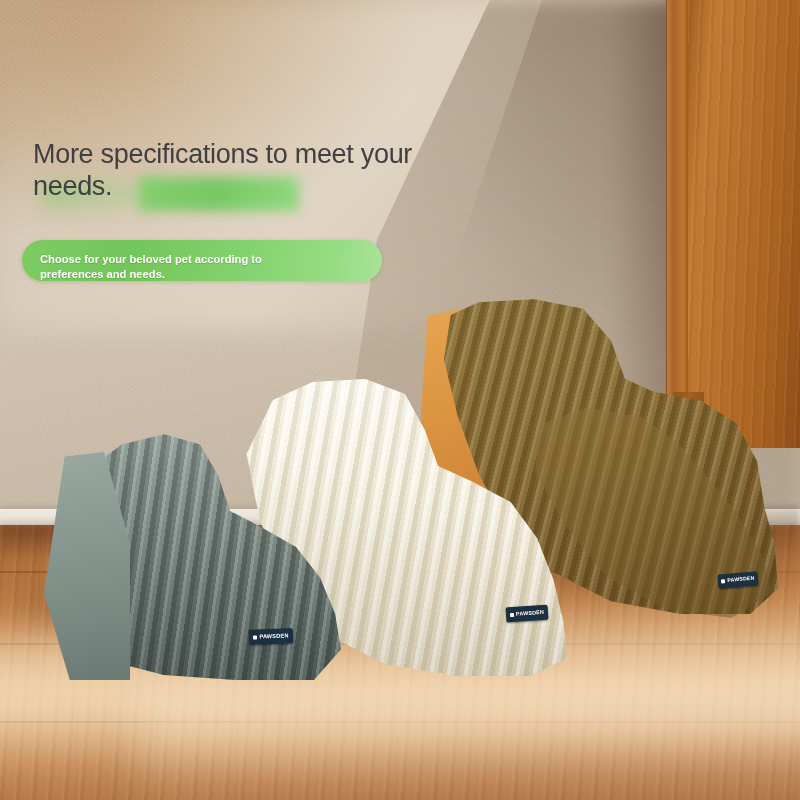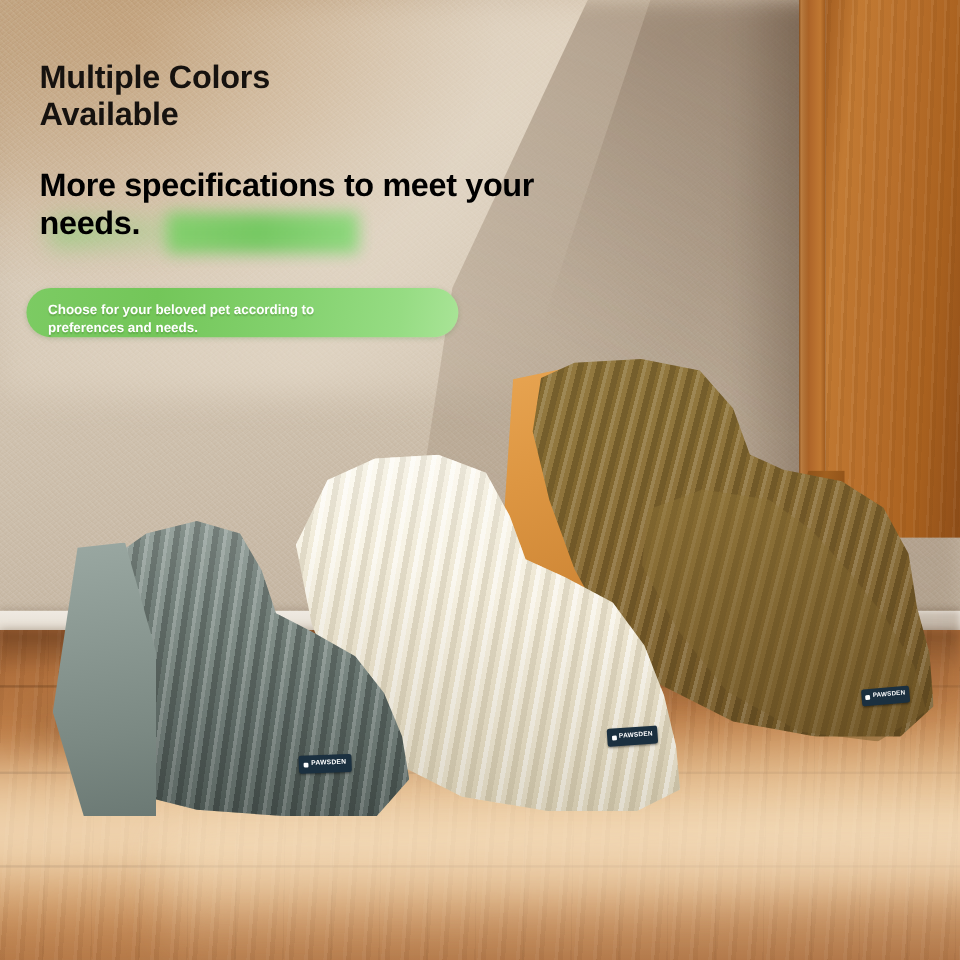--- a/index.html
+++ b/index.html
@@ -186,21 +186,21 @@
     letter-spacing:-.2px; white-space:pre-line;
   }
   .subhead-wrap { position:absolute; left:33px; top:139px; width:600px; }
   .green-swash { position:absolute; left:106px; top:38px; width:160px; height:34px;
     background:linear-gradient(96deg, #7fd06a 0%, #6ec85c 48%, #8ad97a 100%);
     filter:blur(6px); opacity:.92; border-radius:4px; }
   .green-swash2 { position:absolute; left:8px; top:42px; width:120px; height:26px;
     background:linear-gradient(96deg, rgba(126,206,106,.55), rgba(150,216,130,.20));
     filter:blur(9px); border-radius:6px; }
   .subhead { position:relative;
-    font-size:27px; font-weight:700; line-height:1.18; color:#000000;
+    font-size:27px; font-weight:400; line-height:1.18; color:#404040;
     letter-spacing:-.3px; white-space:pre-line; }
 
   
   .pill { position:absolute; left:22px; top:240px; width:360px; height:41px;
     border-radius:21px;
     background:linear-gradient(100deg, #7ccb63 0%, #73c659 30%, #84d26f 62%, #96dc83 86%, #a9e497 100%);
     box-shadow:0 1px 4px rgba(60,110,40,.22);
     display:flex; align-items:flex-end; }
   .pill-txt { color:#ffffff; font-size:11.2px; font-weight:700; line-height:1.28;
     padding-left:18px; padding-right:14px; white-space:pre-line;
@@ -273,22 +273,20 @@
     <span class="tag-mark"></span>
     <span class="tag-txt">PAWSDEN</span>
   </div>
   <div class="tag tag-brown">
     <span class="tag-mark"></span>
     <span class="tag-txt">PAWSDEN</span>
   </div>
 
   <div class="overlay">
 
-    <div class="headline">Multiple Colors
-Available</div>
 
     <div class="subhead-wrap">
       <div class="green-swash2"></div>
       <div class="green-swash"></div>
       <div class="subhead">More specifications to meet your
 needs.</div>
     </div>
 
     <div class="pill">
       <div class="pill-txt">Choose for your beloved pet according to

